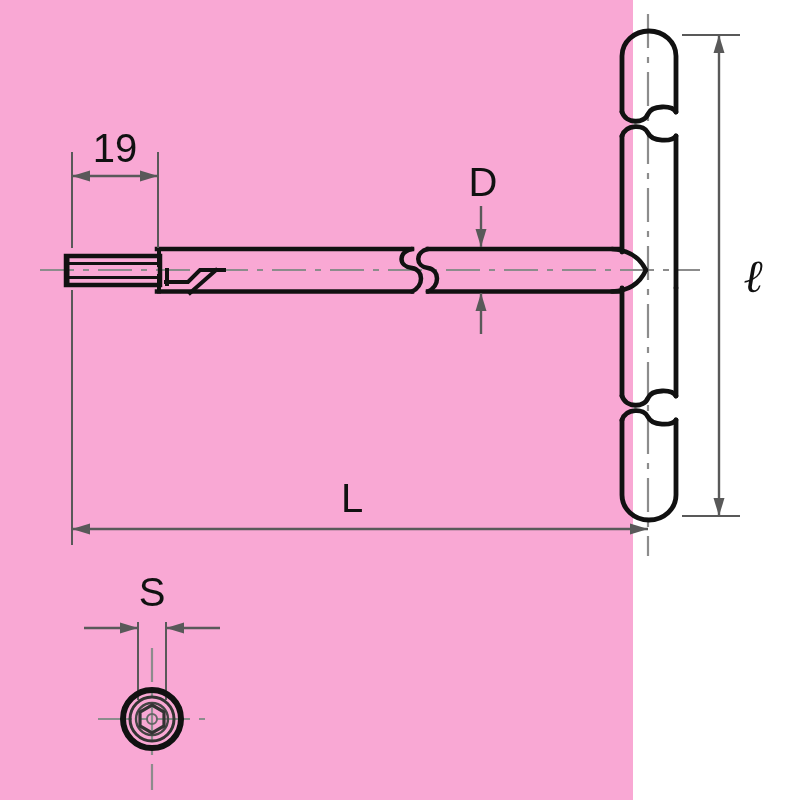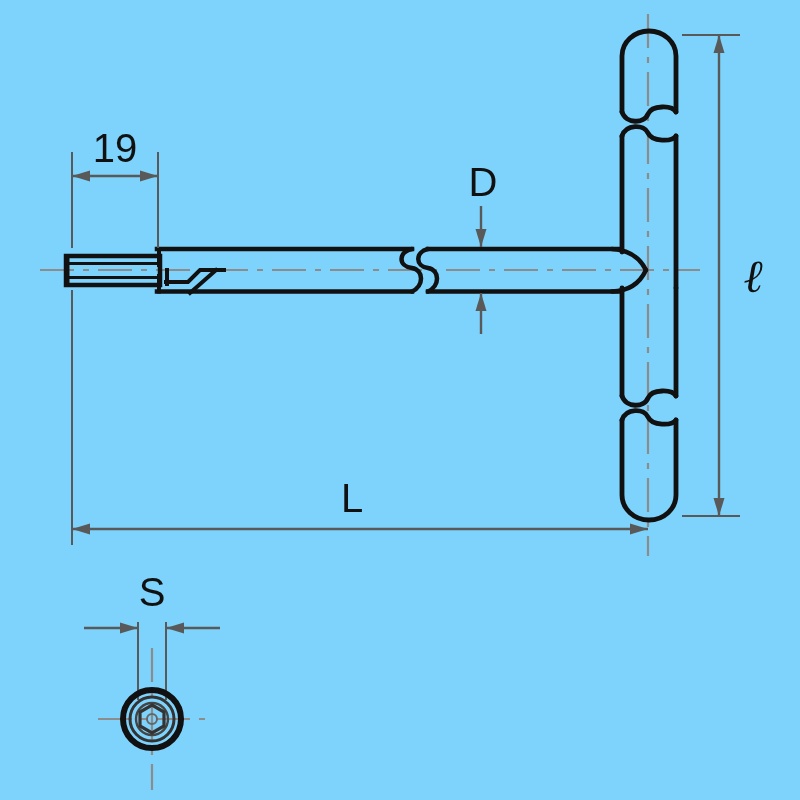--- a/index.html
+++ b/index.html
@@ -8,23 +8,23 @@
     background: #ffffff;
   }
   body {
     width: 800px;
     height: 800px;
     font-family: "Liberation Sans", sans-serif;
     overflow: hidden;
   }
   #drawing-root {
     position: relative;
-    width: 800px;
+    width: 633px;
     height: 800px;
-    background: #7dd3fc;
+    background: #f9a8d4;
   }
   svg#tech-drawing {
     display: block;
     width: 800px;
     height: 800px;
   }
   .dim-text {
     font-family: "Liberation Sans", sans-serif;
     font-size: 40px;
     fill: #111111;

